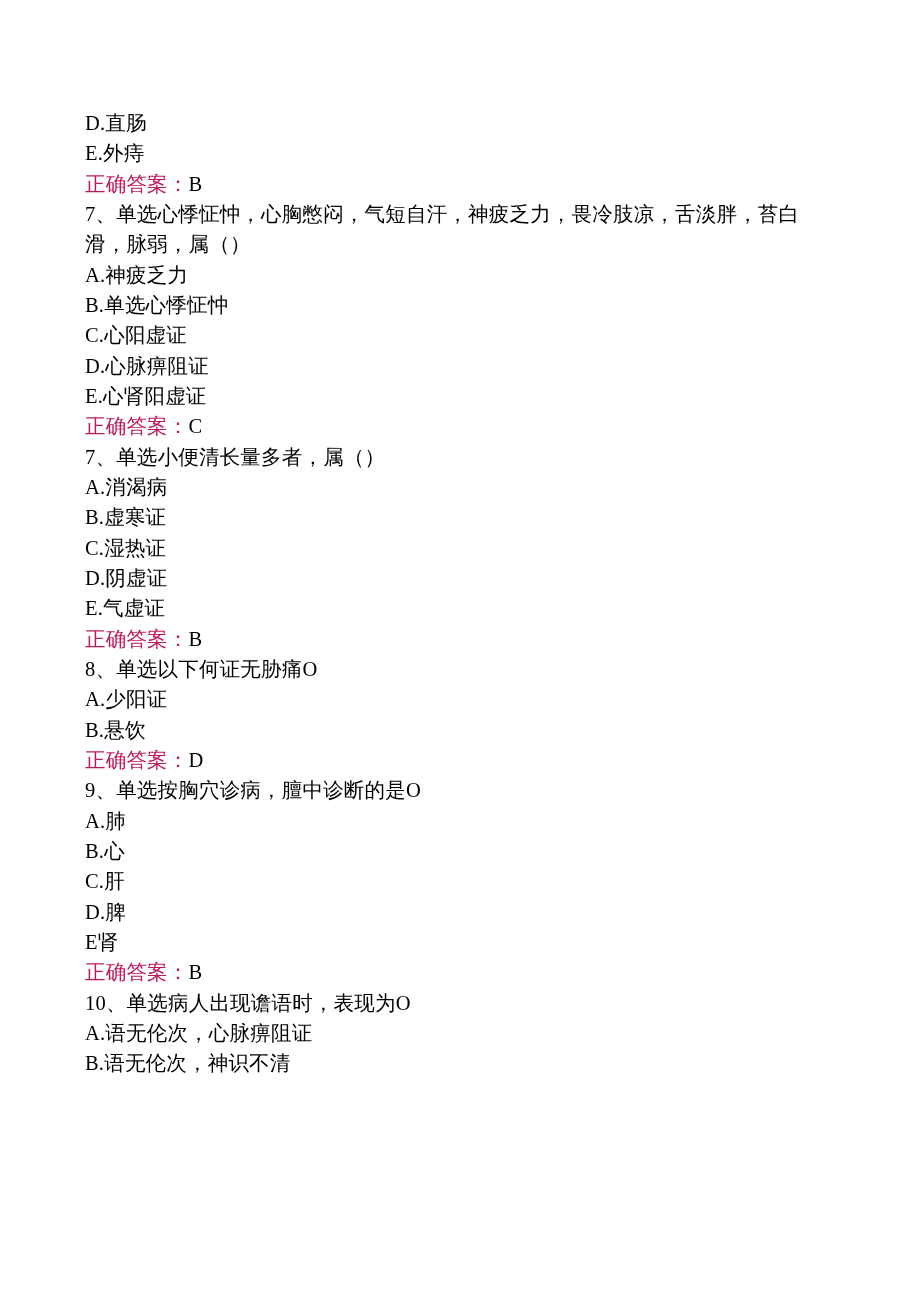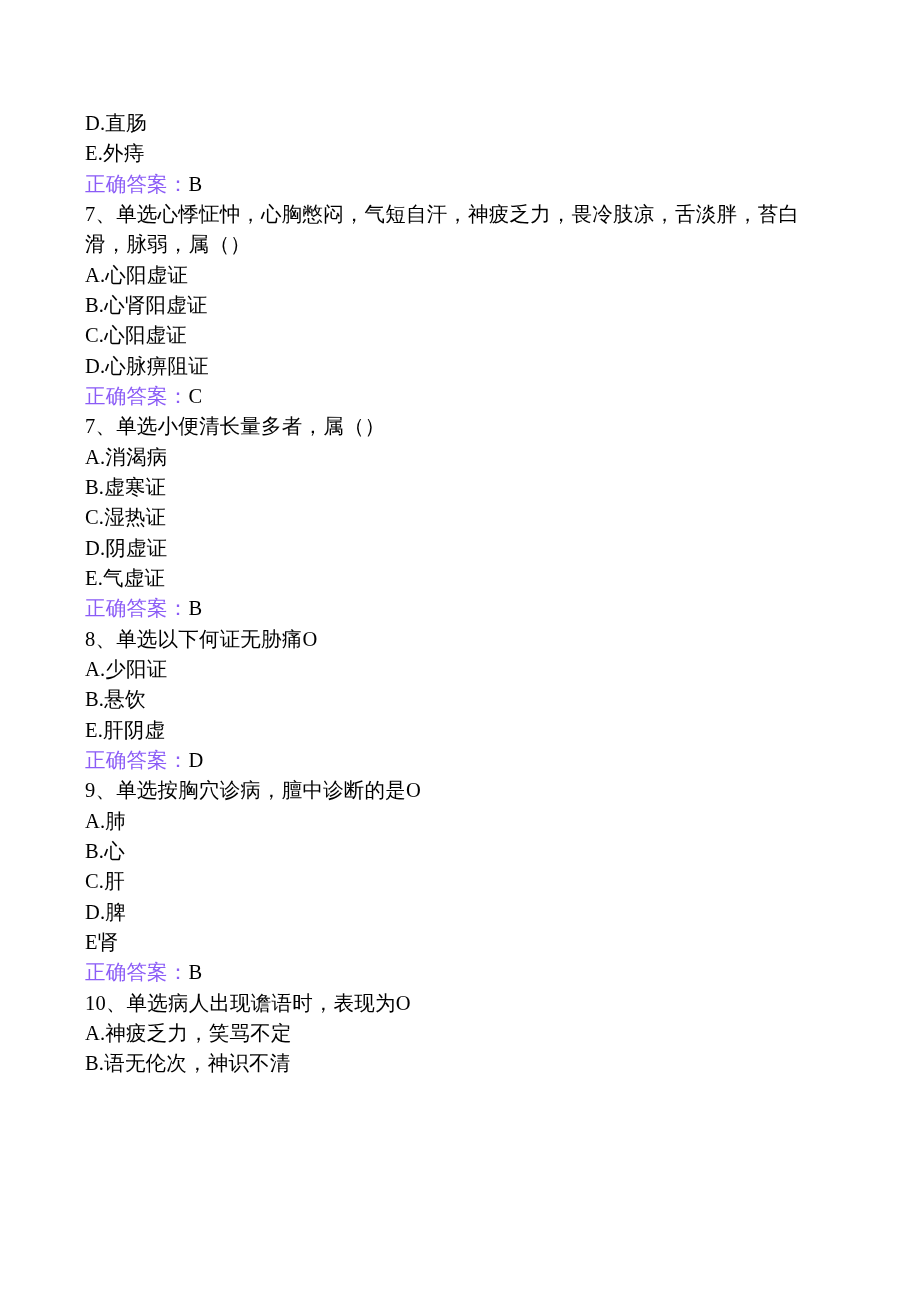--- a/index.html
+++ b/index.html
@@ -17,58 +17,58 @@
     box-sizing: border-box;
     padding: 108px 85px 0 85px;
     position: relative;
   }
   .line {
     white-space: pre-wrap;
     letter-spacing: 0.2px;
     word-break: break-all;
   }
   .ans-label {
-    color: #8b5cf6;
+    color: #be185d;
   }
 </style>
 </head>
 <body>
 
 <div class="page">
 
   <div class="line">D.直肠</div>
   <div class="line">E.外痔</div>
   <div class="line"><span class="ans-label">正确答案：</span><span>B</span></div>
 
   <div class="line">7、单选心悸怔忡，心胸憋闷，气短自汗，神疲乏力，畏冷肢凉，舌淡胖，苔白滑，脉弱，属（）</div>
-  <div class="line">A.心阳虚证</div>
-  <div class="line">B.心肾阳虚证</div>
+  <div class="line">A.神疲乏力</div>
+  <div class="line">B.单选心悸怔忡</div>
   <div class="line">C.心阳虚证</div>
   <div class="line">D.心脉痹阻证</div>
+  <div class="line">E.心肾阳虚证</div>
   <div class="line"><span class="ans-label">正确答案：</span><span>C</span></div>
 
   <div class="line">7、单选小便清长量多者，属（）</div>
   <div class="line">A.消渴病</div>
   <div class="line">B.虚寒证</div>
   <div class="line">C.湿热证</div>
   <div class="line">D.阴虚证</div>
   <div class="line">E.气虚证</div>
   <div class="line"><span class="ans-label">正确答案：</span><span>B</span></div>
 
   <div class="line">8、单选以下何证无胁痛O</div>
   <div class="line">A.少阳证</div>
   <div class="line">B.悬饮</div>
-  <div class="line">E.肝阴虚</div>
   <div class="line"><span class="ans-label">正确答案：</span><span>D</span></div>
 
   <div class="line">9、单选按胸穴诊病，膻中诊断的是O</div>
   <div class="line">A.肺</div>
   <div class="line">B.心</div>
   <div class="line">C.肝</div>
   <div class="line">D.脾</div>
   <div class="line">E肾</div>
   <div class="line"><span class="ans-label">正确答案：</span><span>B</span></div>
 
   <div class="line">10、单选病人出现谵语时，表现为O</div>
-  <div class="line">A.神疲乏力，笑骂不定</div>
+  <div class="line">A.语无伦次，心脉痹阻证</div>
   <div class="line">B.语无伦次，神识不清</div>
 
 </div>
 
 </body></html>

